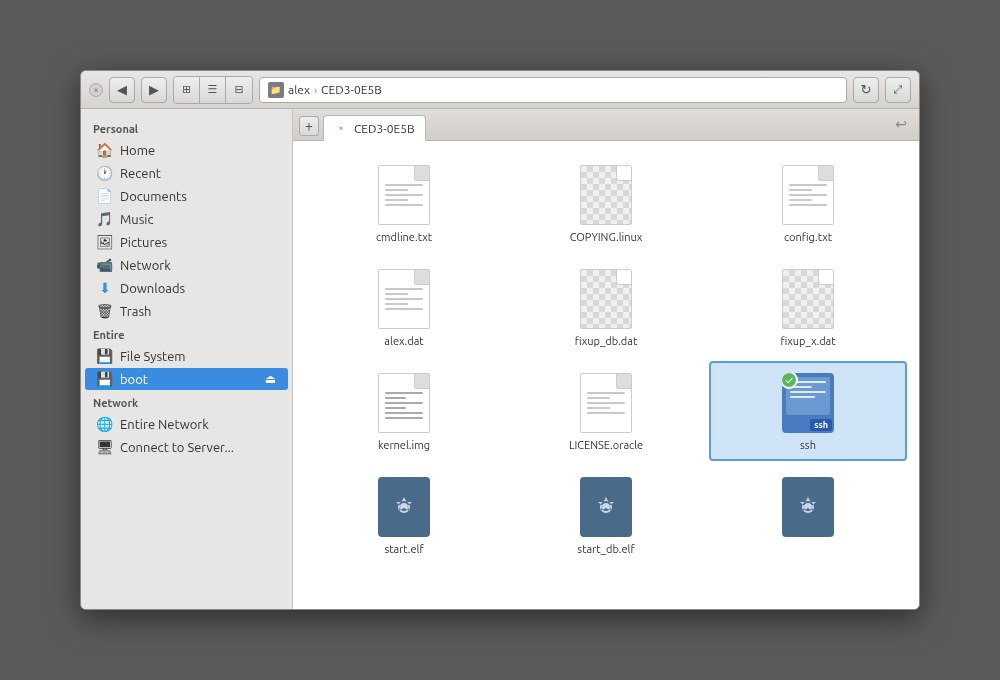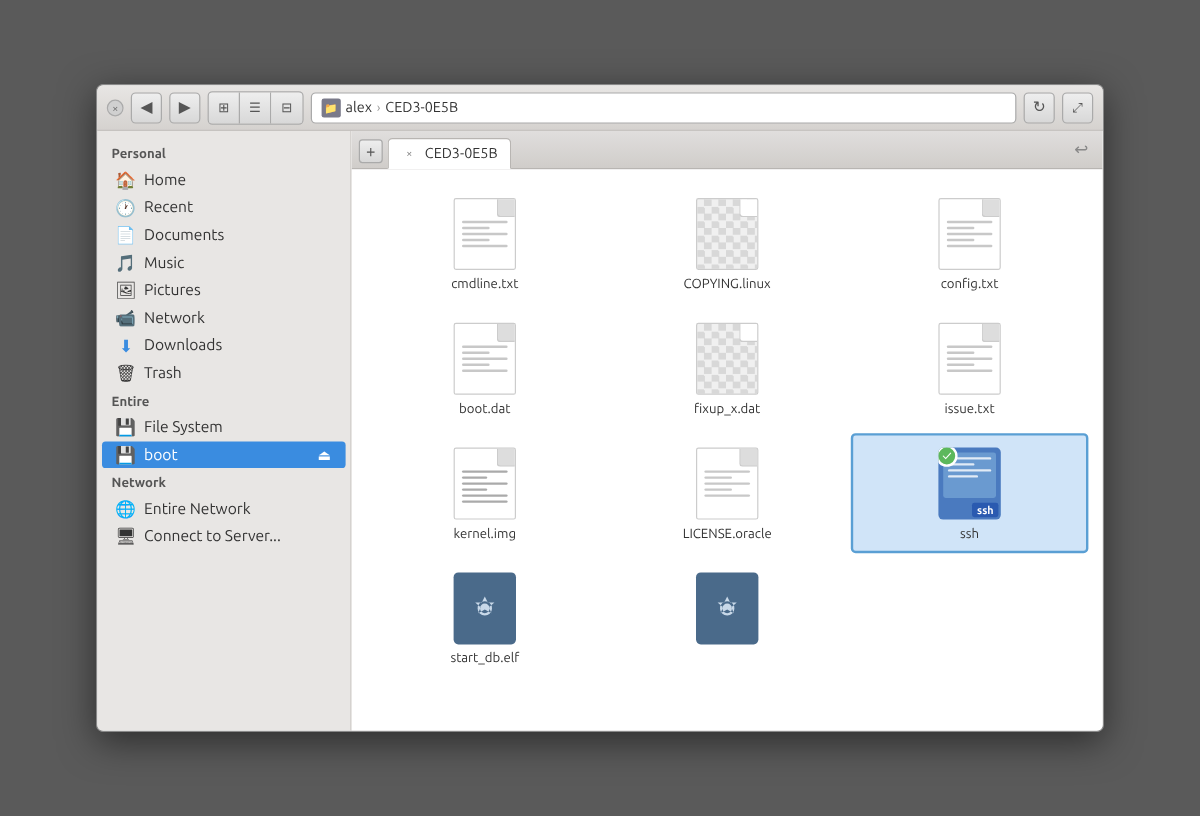--- a/index.html
+++ b/index.html
@@ -526,46 +526,38 @@
             <div class="icon-text">
               <div class="icon-text-lines">
                 <div class="icon-text-line"></div>
                 <div class="icon-text-line short"></div>
                 <div class="icon-text-line"></div>
                 <div class="icon-text-line short"></div>
                 <div class="icon-text-line"></div>
               </div>
             </div>
           </div>
-          <div class="file-name">boot.dat</div>
-        </div>
-
+          <div class="file-name">alex.dat</div>
+        </div>
 
 
         <div class="file-item">
           <div class="file-icon">
             <div class="icon-checker"></div>
           </div>
+          <div class="file-name">fixup_db.dat</div>
+        </div>
+
+        <div class="file-item">
+          <div class="file-icon">
+            <div class="icon-checker"></div>
+          </div>
           <div class="file-name">fixup_x.dat</div>
         </div>
 
-        <div class="file-item">
-          <div class="file-icon">
-            <div class="icon-text">
-              <div class="icon-text-lines">
-                <div class="icon-text-line"></div>
-                <div class="icon-text-line short"></div>
-                <div class="icon-text-line"></div>
-                <div class="icon-text-line short"></div>
-                <div class="icon-text-line"></div>
-              </div>
-            </div>
-          </div>
-          <div class="file-name">issue.txt</div>
-        </div>
 
         <div class="file-item">
           <div class="file-icon">
             <div class="icon-kernel">
               <div class="kernel-lines">
                 <div class="kernel-line"></div>
                 <div class="kernel-line short"></div>
                 <div class="kernel-line"></div>
                 <div class="kernel-line short"></div>
                 <div class="kernel-line"></div>
@@ -602,40 +594,50 @@
                 <div class="ssh-line"></div>
                 <div class="ssh-line" style="width:70%"></div>
               </div>
               <div class="ssh-badge">ssh</div>
               <div class="ssh-checkmark">✓</div>
             </div>
           </div>
           <div class="file-name">ssh</div>
         </div>
 
-
-
         <div class="file-item">
           <div class="file-icon gear-icon">
             <div class="icon-elf">
               <svg width="36" height="36" viewBox="0 0 36 36">
                 <path fill="#c8d8e8" d="M18 8 L20.5 13 L26 13 L21.5 17 L23.5 22 L18 19 L12.5 22 L14.5 17 L10 13 L15.5 13 Z M18 12 A6 6 0 1 0 18 24 A6 6 0 1 0 18 12 Z M18 14 A4 4 0 1 1 18 22 A4 4 0 1 1 18 14 Z"></path>
               </svg>
             </div>
           </div>
-          <div class="file-name">start_db.elf</div>
-        </div>
+          <div class="file-name">start.elf</div>
+        </div>
+
 
         <div class="file-item">
           <div class="file-icon gear-icon">
             <div class="icon-elf">
               <svg width="36" height="36" viewBox="0 0 36 36">
                 <path fill="#c8d8e8" d="M18 8 L20.5 13 L26 13 L21.5 17 L23.5 22 L18 19 L12.5 22 L14.5 17 L10 13 L15.5 13 Z M18 12 A6 6 0 1 0 18 24 A6 6 0 1 0 18 12 Z M18 14 A4 4 0 1 1 18 22 A4 4 0 1 1 18 14 Z"></path>
               </svg>
             </div>
           </div>
+          <div class="file-name">start_db.elf</div>
+        </div>
+
+        <div class="file-item">
+          <div class="file-icon gear-icon">
+            <div class="icon-elf">
+              <svg width="36" height="36" viewBox="0 0 36 36">
+                <path fill="#c8d8e8" d="M18 8 L20.5 13 L26 13 L21.5 17 L23.5 22 L18 19 L12.5 22 L14.5 17 L10 13 L15.5 13 Z M18 12 A6 6 0 1 0 18 24 A6 6 0 1 0 18 12 Z M18 14 A4 4 0 1 1 18 22 A4 4 0 1 1 18 14 Z"></path>
+              </svg>
+            </div>
+          </div>
 
         </div>
 
       </div>
     </div>
   </div>
 </div>
 
 </body></html>

